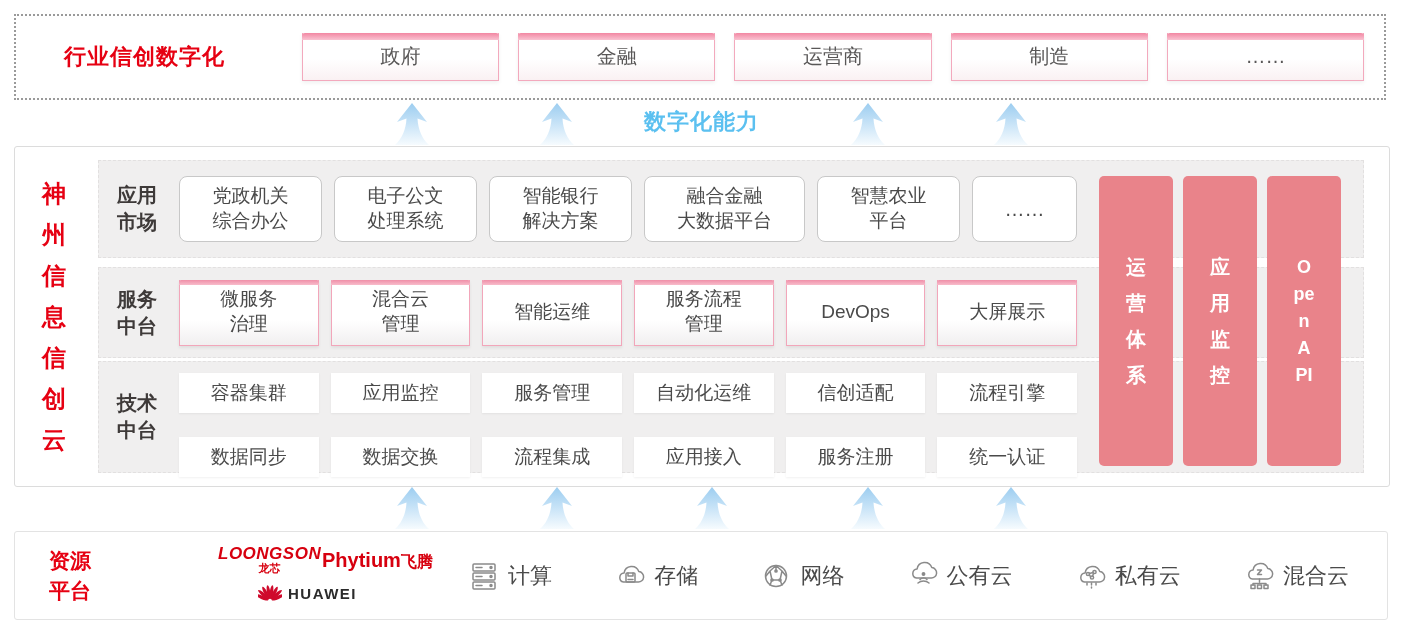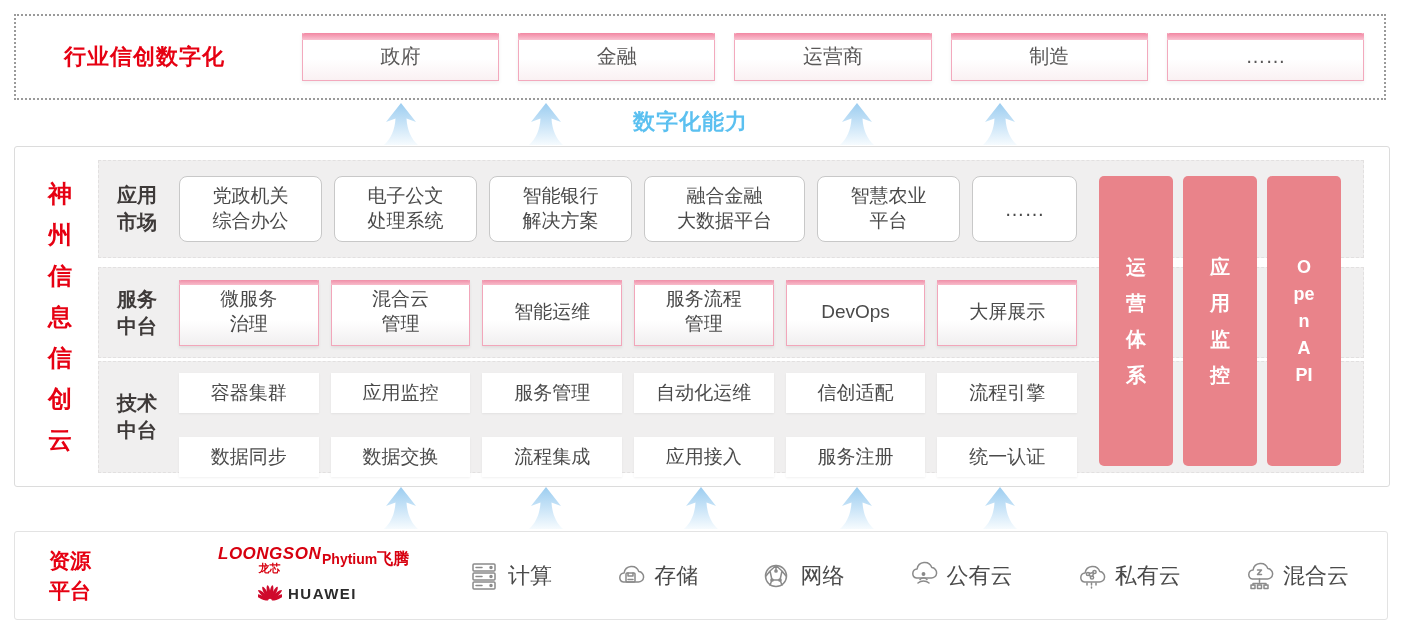--- a/index.html
+++ b/index.html
@@ -14,32 +14,32 @@
   .industries { position:absolute; left:286px; right:20px; top:17px; height:48px;
     display:flex; gap:19px; }
   .ind-box { flex:1; position:relative; border:1px solid #f3a9bd; border-top:none;
     background:linear-gradient(180deg,#ffffff 55%,#faf1f3);
     display:flex; align-items:center; justify-content:center;
     font-size:20px; color:#595757; box-shadow:0 2px 4px rgba(0,0,0,0.06); }
   .ind-box::before { content:""; position:absolute; top:0; left:-1px; right:-1px; height:7px;
     background:linear-gradient(180deg,#f287a2,#f9c3d2); border-radius:3px 3px 0 0; }
 
   
-  .cap-band { position:absolute; left:1px; width:1266px; }
+  .cap-band { position:absolute; left:12px; width:1266px; }
   .cap1 { top:100px; height:46px; }
   .cap2 { top:488px; height:42px; }
   .up-arrow { position:absolute; bottom:1px; width:40px; height:42px; }
   .cap-label { position:absolute; left:632px; top:7px; color:#5bc0f0;
     font-size:22px; font-weight:bold; letter-spacing:1px; }
 
   
   .main { position:absolute; left:14px; top:146px; width:1376px; height:341px;
     border:1px solid #dcdcdc; border-radius:3px; background:#fff; }
   .side-title { position:absolute; left:27px; top:26px; width:30px;
-    color:#e60012; font-size:24px; font-weight:bold; text-align:right;
+    color:#e60012; font-size:24px; font-weight:bold; text-align:left;
     line-height:41px; word-break:break-all; }
   .zone { position:absolute; left:83px; width:1266px; background:#f0efef;
     border:1px dashed #e2e0e0; }
   .zone1 { top:13px;  height:98px; }
   .zone2 { top:120px; height:91px; }
   .zone3 { top:214px; height:112px; }
   .zone-label { position:absolute; left:18px; top:50%; transform:translateY(-50%);
     font-size:20px; font-weight:bold; color:#3e3a39; line-height:1.35;
     white-space:pre-line; }
   .boxes { position:absolute; left:80px; top:0; height:100%; width:898px;
@@ -77,21 +77,21 @@
   .resources { position:absolute; left:14px; top:531px; width:1374px; height:89px;
     border:1px solid #e3e3e3; border-radius:3px; background:#fff; }
   .res-label { position:absolute; left:34px; top:50%; transform:translateY(-50%);
     color:#e60012; font-size:21px; font-weight:bold; line-height:1.45;
     white-space:pre-line; }
   .vendors { position:absolute; left:195px; top:8px; width:270px; height:72px; color:#d7000f; }
   .v-loongson { position:absolute; left:8px; top:4px; text-align:center; }
   .v-loongson .name { font-style:italic; font-weight:bold; font-size:17px; letter-spacing:.5px; }
   .v-loongson .sub  { font-size:11px; font-weight:bold; margin-top:-3px; }
   .v-phytium { position:absolute; left:112px; top:9px; font-weight:bold; }
-  .v-phytium .name { font-size:14px; }
+  .v-phytium .name { font-size:20px; }
   .v-phytium .sub  { font-size:16px; }
   .v-huawei { position:absolute; left:48px; top:44px; display:flex; align-items:center; gap:6px; }
   .v-huawei .name { font-weight:bold; font-size:15px; letter-spacing:1.5px; color:#2b2b2b; }
   .res-items { position:absolute; left:452px; right:38px; top:0; height:100%;
     display:flex; align-items:center; justify-content:space-between;gap:42px; }
   .res-item { display:flex; align-items:center; gap:7px;
     font-size:22px; color:#4a4a4a; }
   .res-item svg { display:block; }
   .lineicon { stroke:#8a8a8a; stroke-width:1.5; fill:none;
     stroke-linecap:round; stroke-linejoin:round; }

